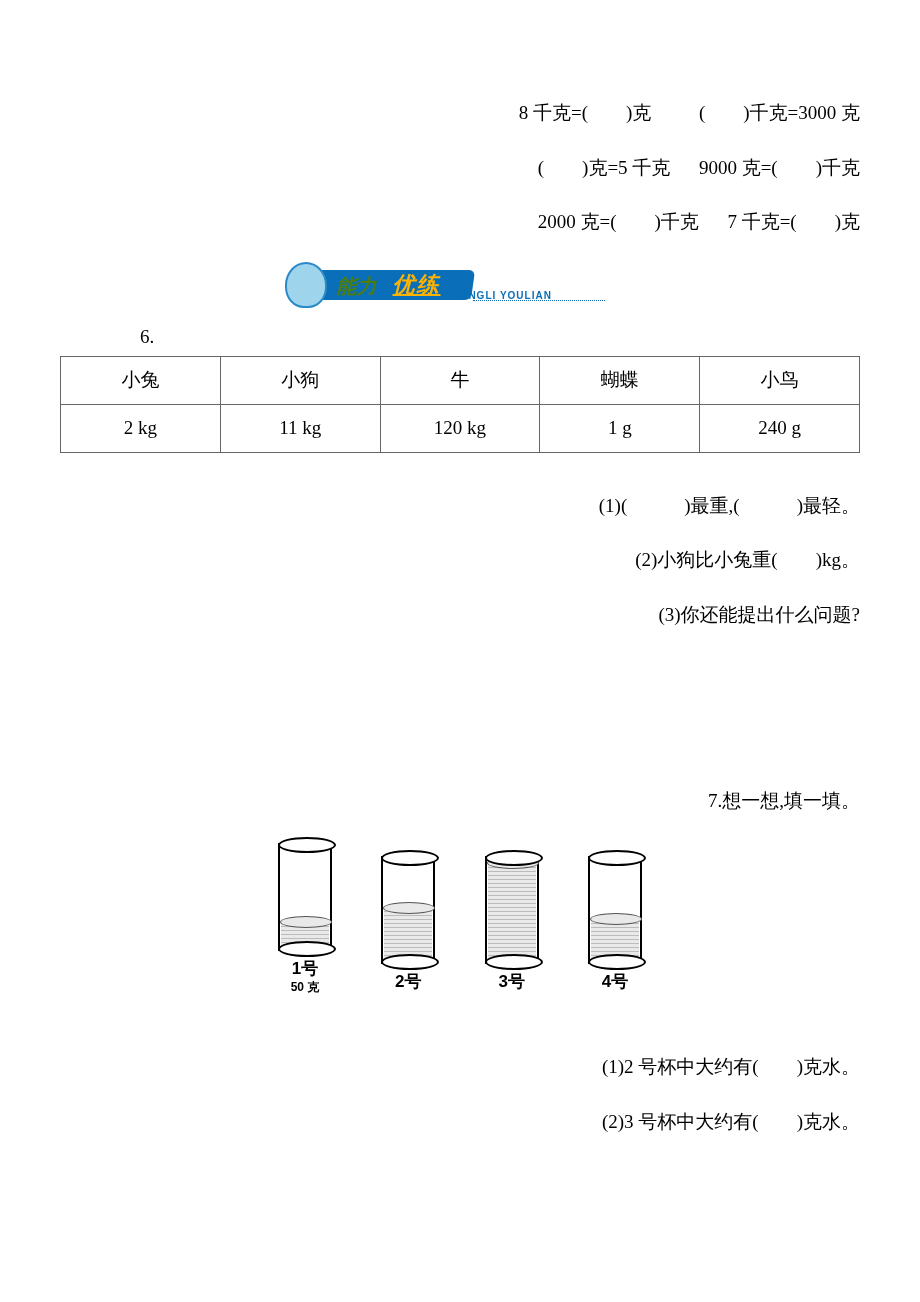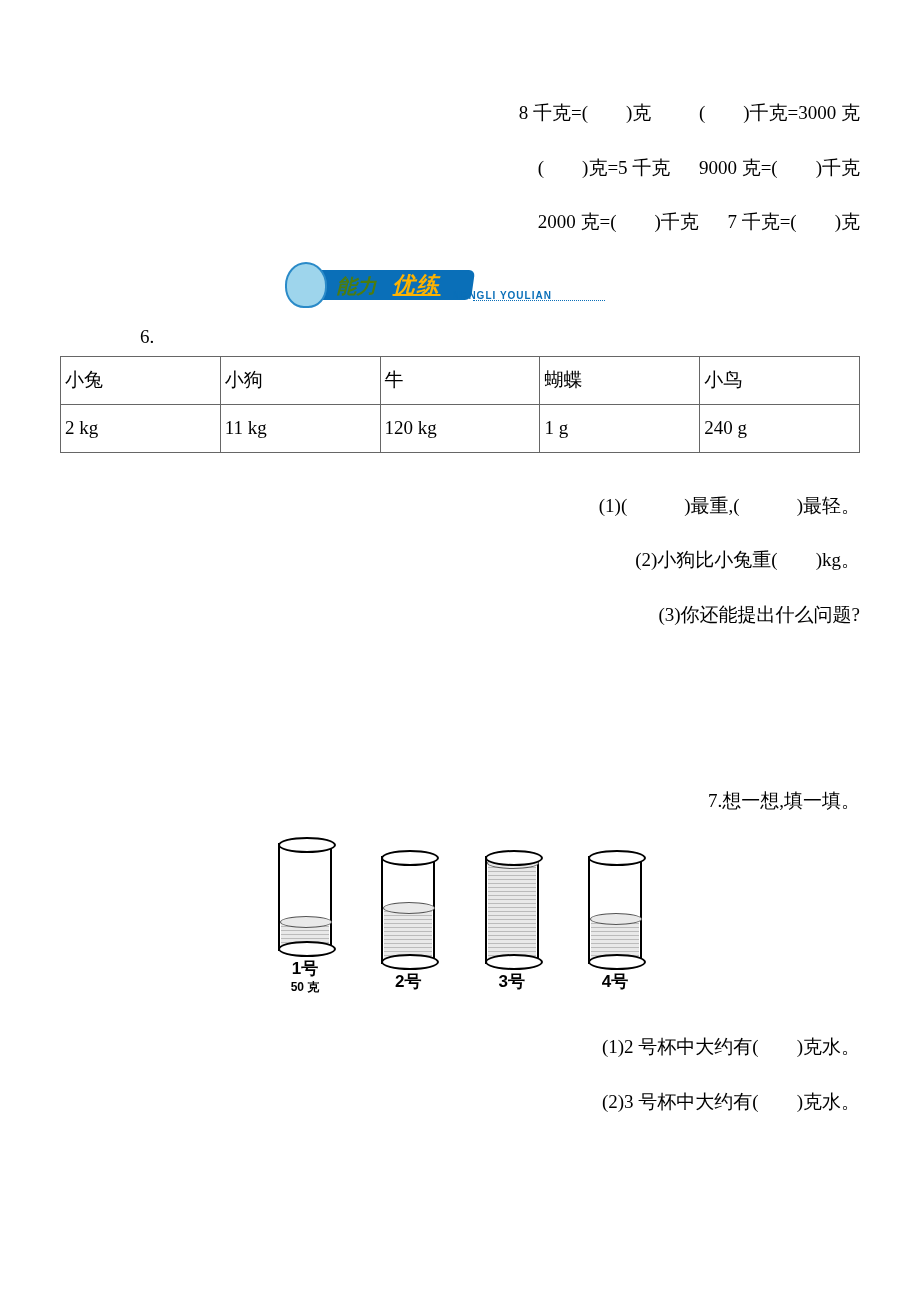--- a/index.html
+++ b/index.html
@@ -90,26 +90,27 @@
   }
   table.data {
     border-collapse: collapse;
     width: 100%;
     margin-top: 6px;
     margin-bottom: 40px;
     font-size: 19px;
   }
   table.data td {
     border: 1px solid #666;
+    text-align: center;
     padding: 10px 4px;
     width: 20%;
   }
   .cups-figure {
     width: 380px;
-    margin: 10px auto 40px auto;
+    margin: 10px auto 60px auto;
   }
   .cups-row {
     display: flex;
     justify-content: space-between;
     align-items: flex-end;
   }
   .cup-holder {
     width: 70px;
     text-align: center;
     font-family: "SimHei", sans-serif;

